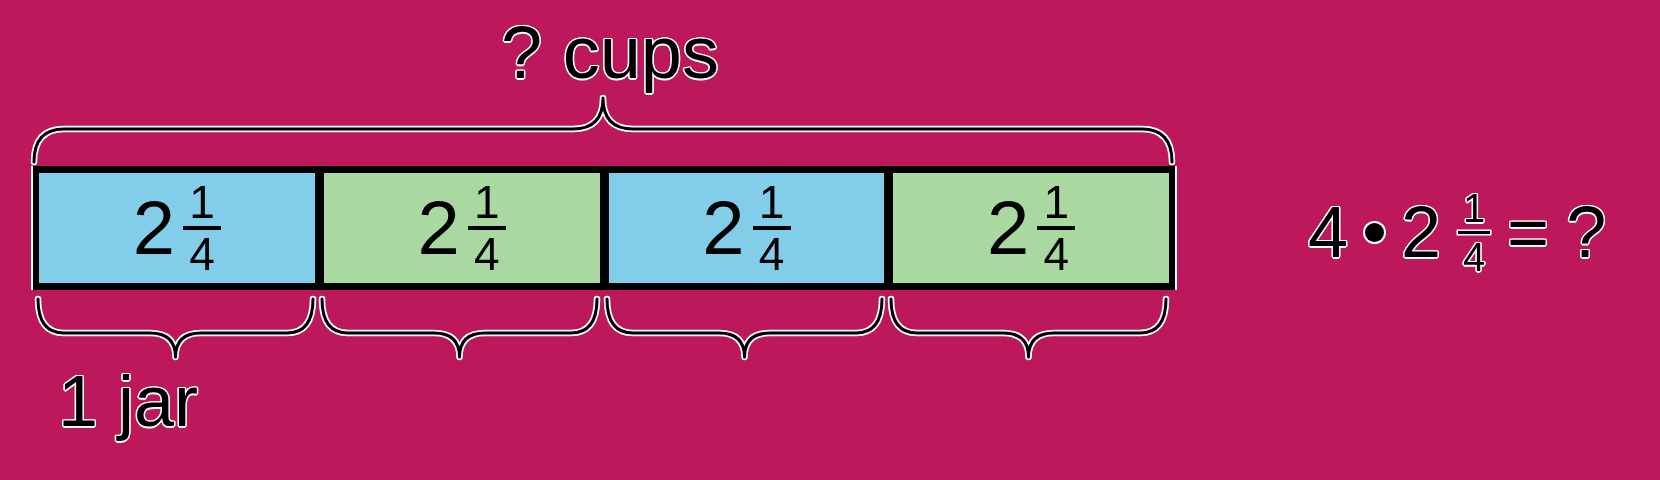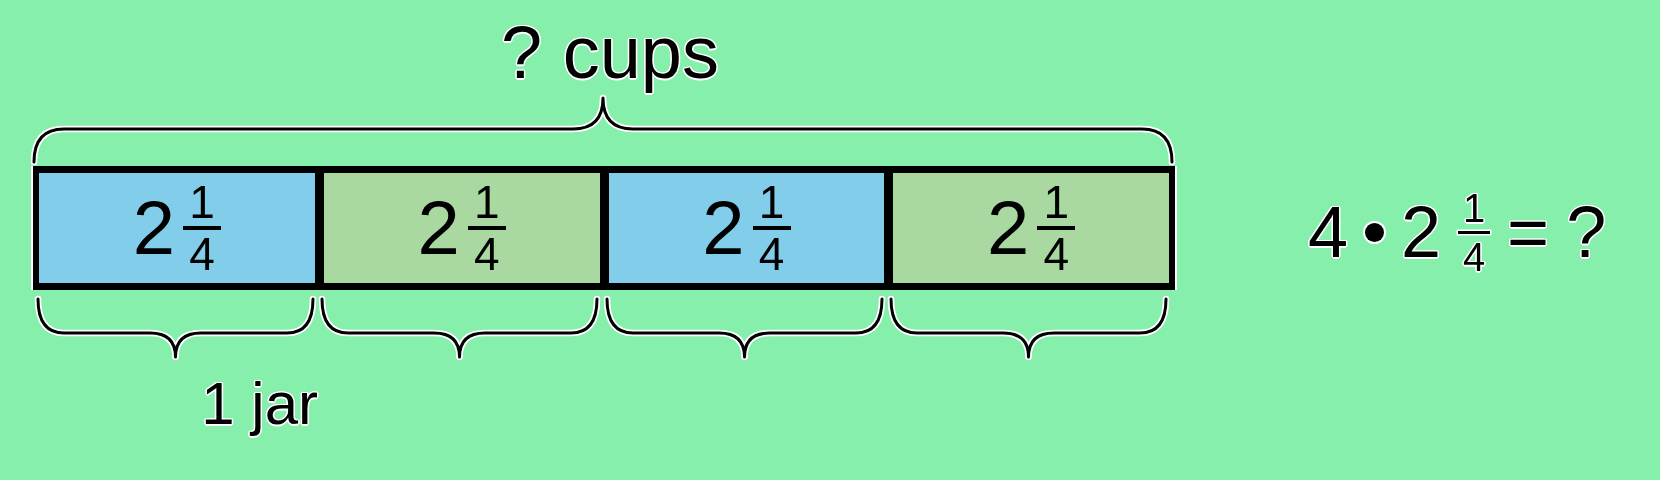--- a/index.html
+++ b/index.html
@@ -1,20 +1,20 @@
 <!DOCTYPE html>
 <html><head>
 <meta charset="utf-8">
 <style>
   html, body { margin: 0; padding: 0; background: #000; }
   .stage {
     position: relative;
     width: 1660px;
     height: 480px;
-    background: #86efac;
+    background: #be185d;
     overflow: hidden;
     font-family: "Liberation Sans", sans-serif;
   }
   
   .halo {
     color: #000;
     text-shadow:
       1.5px 0 0 #fff, -1.5px 0 0 #fff,
       0 1.5px 0 #fff, 0 -1.5px 0 #fff,
       1px 1px 0 #fff, -1px 1px 0 #fff,
@@ -53,23 +53,23 @@
   .seg-frac {
     display: inline-flex;
     flex-direction: column;
     align-items: center;
     margin-left: 8px;
   }
   .seg-num, .seg-den { font-size: 46px; line-height: 0.92; }
   .seg-bar { width: 38px; height: 4px; background: #000; margin: 3px 0; }
   .jar-label {
     position: absolute;
-    left: 58px; top: 372px; width: 260px;
-    text-align: right;
-    font-size: 60px; line-height: 1.05;
+    left: 58px; top: 364px; width: 260px;
+    text-align: left;
+    font-size: 72px; line-height: 1.05;
     white-space: nowrap;
   }
   .equation {
     position: absolute;
     left: 1308px; top: 168px; height: 128px;
     display: flex;
     align-items: center;
     gap: 17px;
   }
   .eq-text { font-size: 72px; line-height: 1; }

